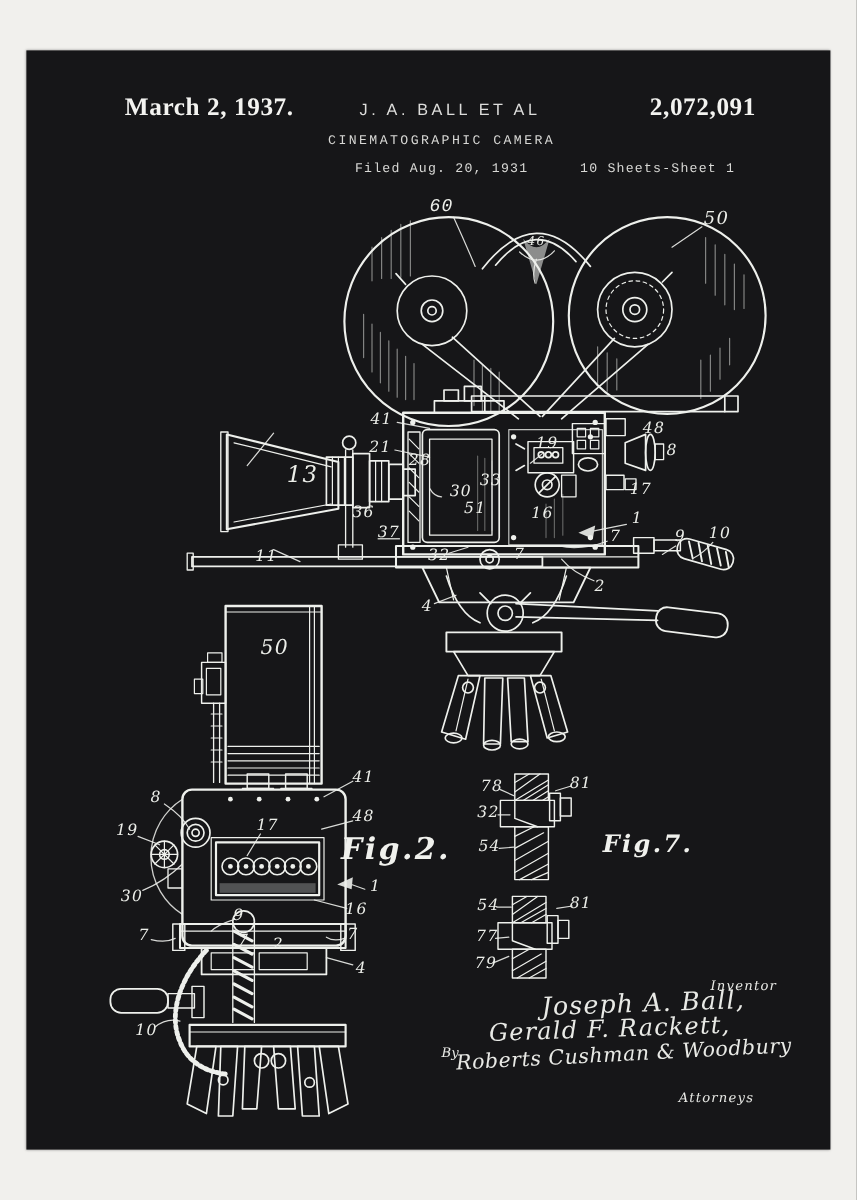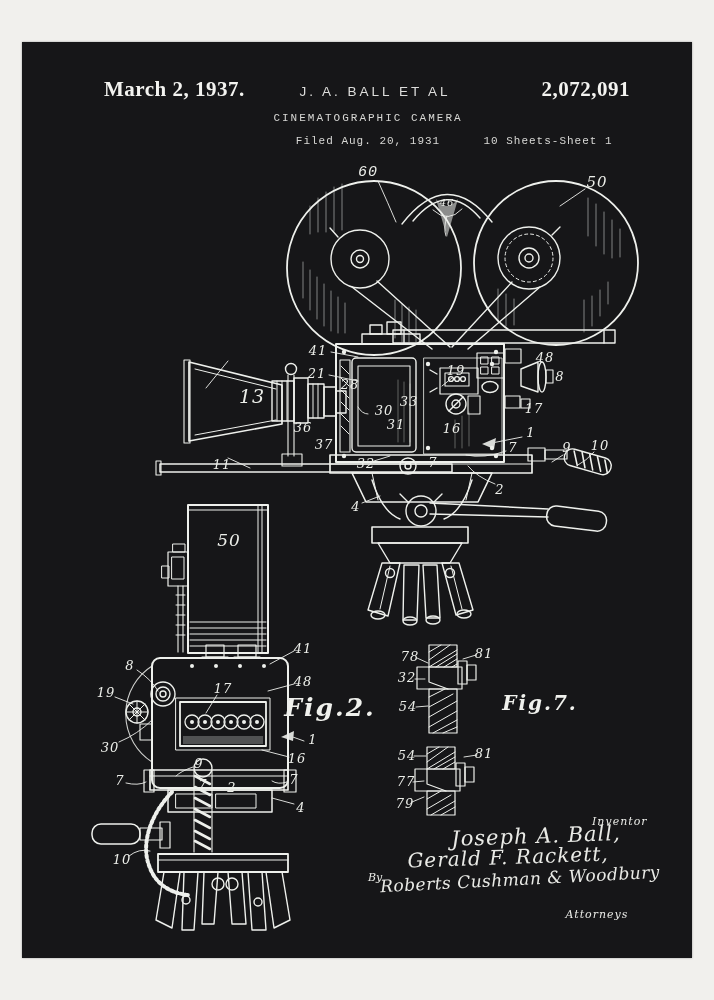--- a/index.html
+++ b/index.html
@@ -312,25 +312,25 @@
   <div class="abs" style="left:0;top:0;width:714px;height:1000px;pointer-events:none;">
       <span class="callout" style="left: 368px; top: 172px; font-size: 15px; font-family: Liberation Mono, monospace;">60</span>
       <span class="callout" style="left: 447px; top: 202px; font-size: 10px;">46</span>
       <span class="callout" style="left: 597px; top: 182px; font-size: 15px;">50</span>
       <span class="callout" style="left: 252px; top: 352px; font-size: 19px; margin-top: 44px;">13</span>
       <span class="callout" style="left: 318px; top: 350px;">41</span>
       <span class="callout" style="left: 317px; top: 373px;">21</span>
       <span class="callout" style="left: 350px; top: 384px;">28</span>
       <span class="callout" style="left: 384px; top: 410px;">30</span>
       <span class="callout" style="left: 409px; top: 401px;">33</span>
-      <span class="callout" style="left: 396px; top: 424px;">31</span>
+      <span class="callout" style="left: 396px; top: 424px;">51</span>
       <span class="callout" style="left: 456px; top: 370px;">19</span>
       <span class="callout" style="left: 452px; top: 428px;">16</span>
       <span class="callout" style="left: 303px; top: 427px;">36</span>
-      <span class="callout" style="left: 324px; top: 444px;">37</span>
+      <span class="callout" style="left: 324px; top: 444px; text-decoration: underline;">37</span>
       <span class="callout" style="left: 222px; top: 464px;">11</span>
       <span class="callout" style="left: 545px; top: 357px;">48</span>
       <span class="callout" style="left: 560px; top: 376px;">8</span>
       <span class="callout" style="left: 534px; top: 408px;">17</span>
       <span class="callout" style="left: 531px; top: 432px;">1</span>
       <span class="callout" style="left: 513px; top: 447px;">7</span>
       <span class="callout" style="left: 567px; top: 447px;">9</span>
       <span class="callout" style="left: 600px; top: 445px;">10</span>
       <span class="callout" style="left: 366px; top: 463px;">32</span>
       <span class="callout" style="left: 433px; top: 462px;">7</span>

